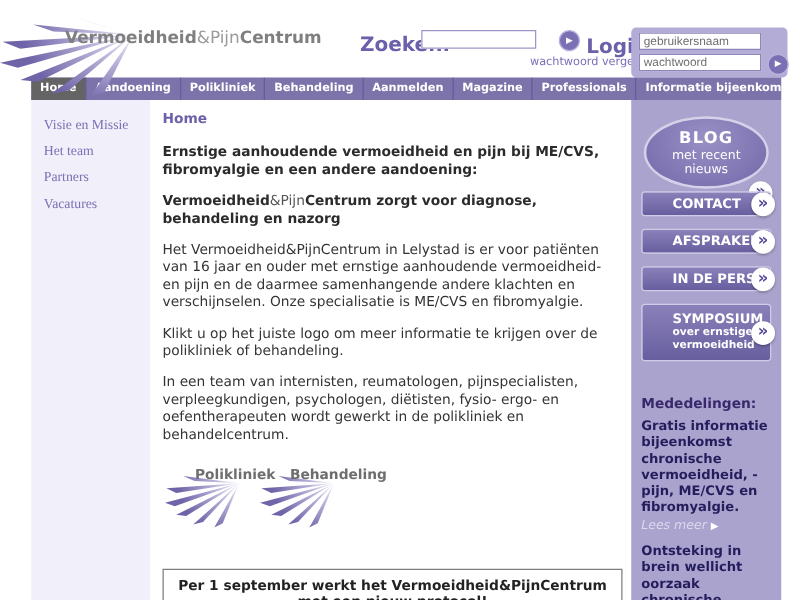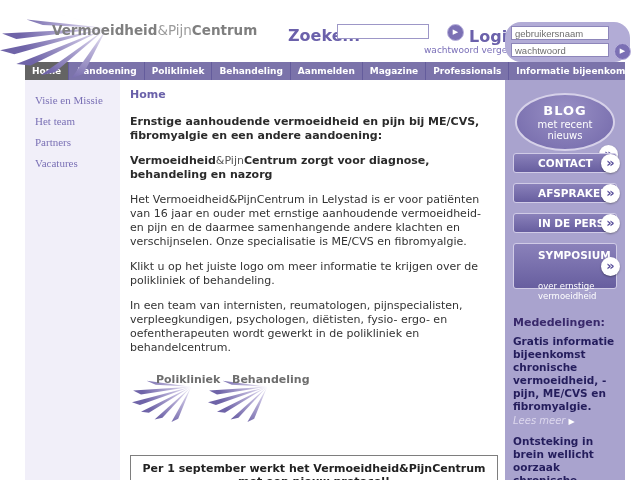--- a/index.html
+++ b/index.html
@@ -16,21 +16,21 @@
   .search-label{left:288px;top:26px;}
   .login-label{left:469px;top:27px;}
   .search-input{position:absolute;left:337px;top:24px;width:92px;height:15px;
     border:1px solid #9d97c7;font-size:10px;padding:0 3px;box-sizing:border-box;}
   .go-circle{position:absolute;width:15px;height:15px;border-radius:50%;
     background:#7b70b4;border:1px solid #b9b2dc;color:#fff;font-size:7px;
     line-height:15px;text-align:center;cursor:pointer;}
   .search-go{left:447px;top:24px;}
   .forgot{position:absolute;left:424px;top:45px;font-size:9px;color:#7a6fb8;cursor:pointer;}
   .login-box{position:absolute;left:505px;top:22px;width:125px;height:40px;
-    background:#b2acd6;border-radius:16px;}
+    background:#b2acd6;border-radius:4px;}
   .login-box input{position:absolute;left:6px;width:98px;height:14px;
     border:1px solid #8d86ba;font-size:9.5px;padding:0 3px;box-sizing:border-box;}
   .login-box input::placeholder{color:#6f6f6f;opacity:1;}
   .user-field{top:4px;}
   .pass-field{top:21px;}
   .login-go{left:109px;top:21px;position:absolute;}
   
   .nav{position:absolute;left:25px;top:62px;width:600px;height:18px;
     background:#7b73aa;display:flex;overflow:hidden;}
   .tab{padding:0 7px;color:#fff;font-size:9px;font-weight:bold;line-height:18px;
@@ -71,21 +71,21 @@
     box-shadow:0 1px 2px rgba(0,0,0,.35);cursor:pointer;}
   .blog-chev{left:82px;top:50px;}
   .btn-side{position:absolute;left:8px;width:104px;height:20px;border-radius:3px;
     border:1px solid #d0cbe6;box-sizing:border-box;cursor:pointer;
     background:linear-gradient(#8a81ba,#675e9f);
     color:#fff;font-size:10.5px;font-weight:bold;line-height:18px;padding-left:24px;}
   .btn-contact{top:73px;}
   .btn-afspraken{top:103px;}
   .btn-pers{top:133px;}
   .btn-symposium{top:163px;height:46px;line-height:13px;padding-top:5px;}
-  .btn-symposium .sub{font-size:8.5px;font-weight:normal;line-height:9.5px;width:66px;margin-top:20px;}
+  .btn-symposium .sub{font-size:8.5px;font-weight:bold;line-height:9.5px;width:66px;}
   .btn-chev{right:-4px;top:0px;left:auto;position:absolute;}
   .btn-symposium .btn-chev{top:13px;}
   .meded{position:absolute;left:8px;top:236px;width:107px;}
   .meded-title{font-size:11px;font-weight:bold;color:#39296b;margin-bottom:6px;}
   .ann .txt{font-size:10.5px;font-weight:bold;color:#241d5c;line-height:13px;}
   .ann .more{font-size:10px;font-style:italic;color:#ddd8ee;margin:2px 0 9px 0;cursor:pointer;}
   .ann .more .arr{font-style:normal;color:#fff;font-size:8px;}
 </style>
 </head>
 <body>

